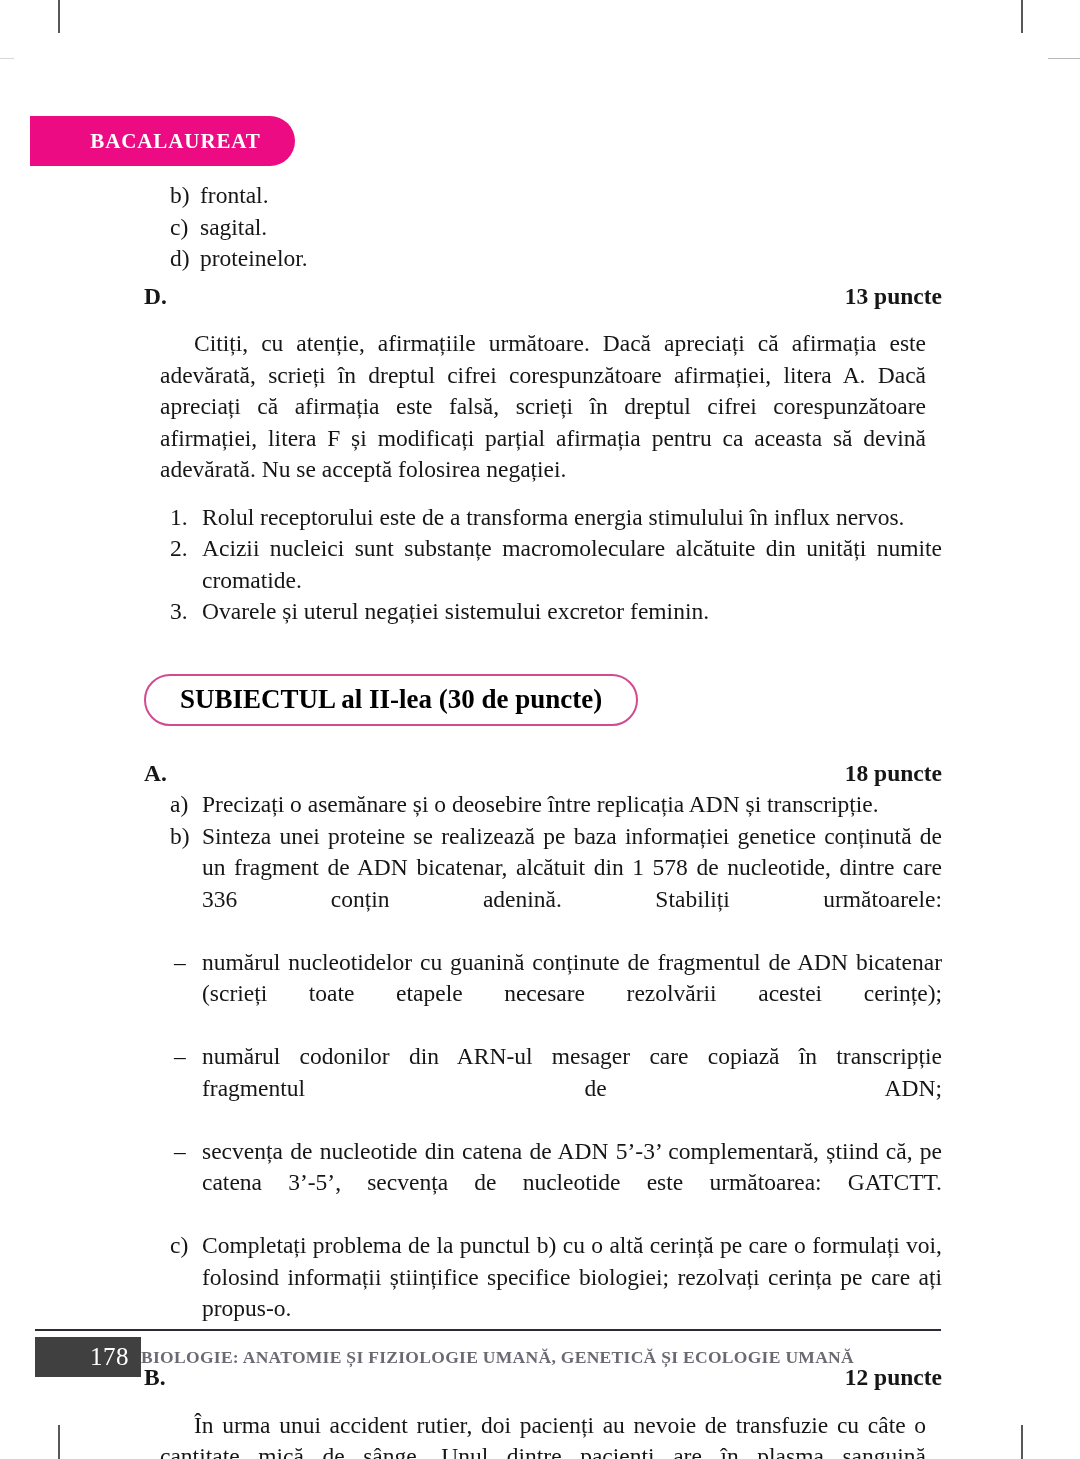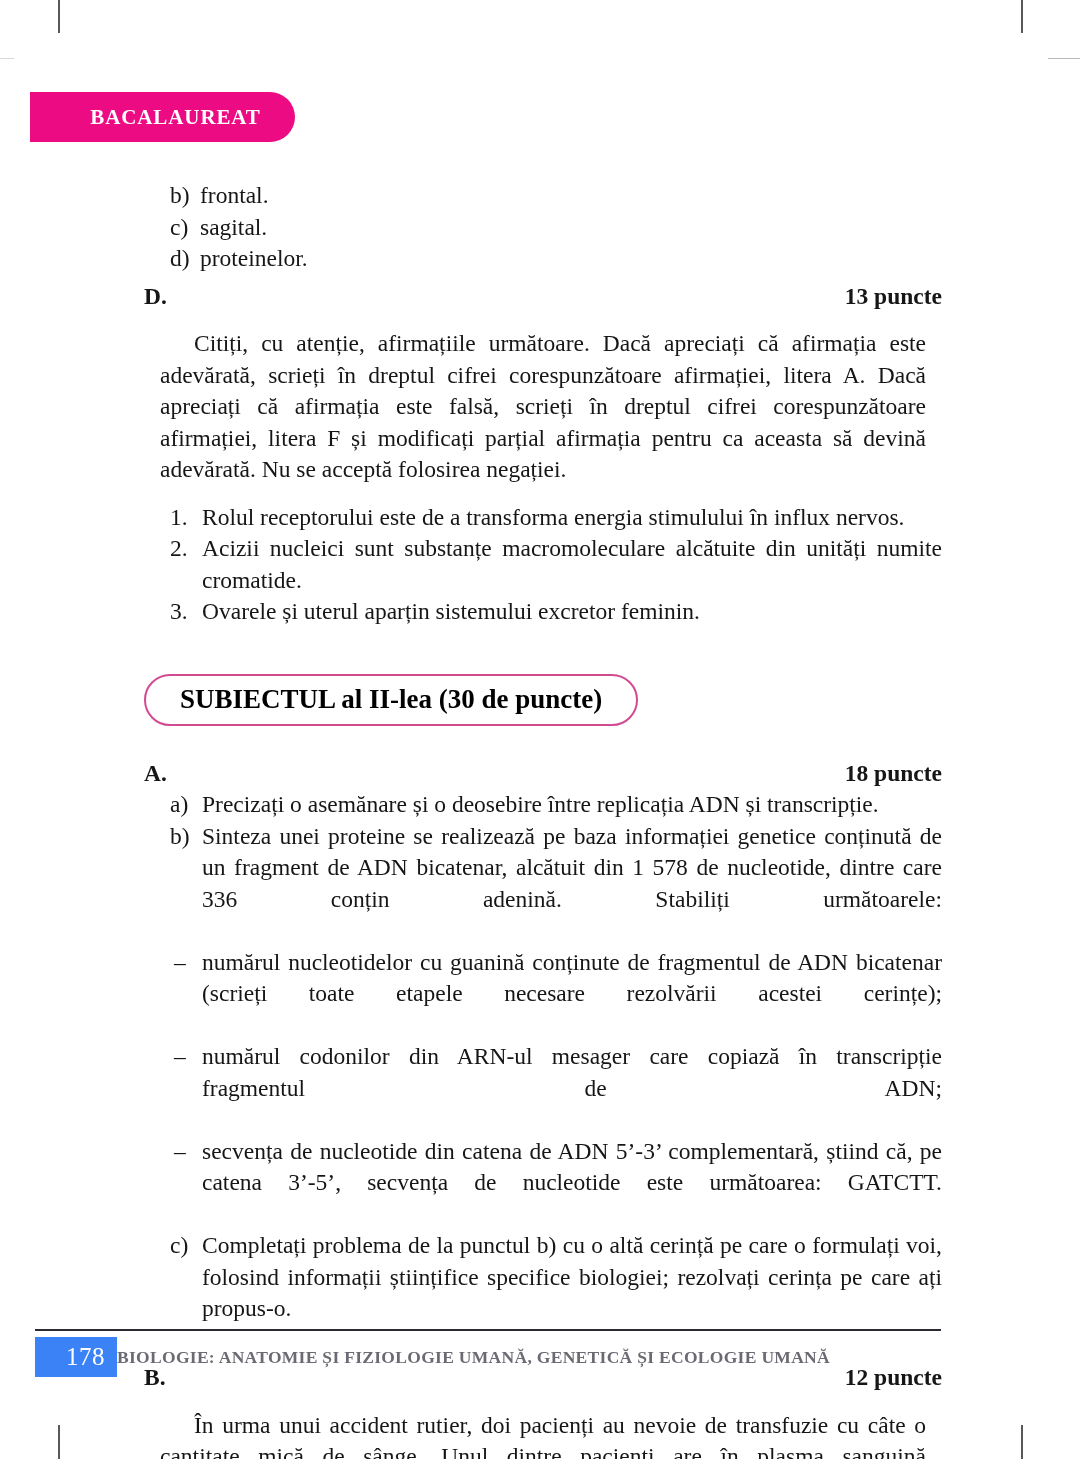--- a/index.html
+++ b/index.html
@@ -25,21 +25,21 @@
   .crop-tr { left: 1021px; top: 0px;    width: 2px;  height: 33px; }
   .crop-bl { left: 58px;   top: 1425px; width: 2px;  height: 34px; }
   .crop-br { left: 1021px; top: 1425px; width: 2px;  height: 34px; }
   .crop-tr-h { left: 1048px; top: 58px;  width: 32px; height: 1px; background:#b9b9bd; }
   .crop-tl-h { left: 0px;    top: 58px;  width: 14px; height: 1px; background:#d8d8dc; }
 
   
   .tab-bacalaureat {
     position: absolute;
     left: 30px;
-    top: 92px;
+    top: 116px;
     width: 265px;
     height: 50px;
     background: #ec0b83;
     border-top-right-radius: 26px;
     border-bottom-right-radius: 26px;
     display: flex;
     align-items: center;
     justify-content: center;
     box-sizing: border-box;
     padding-left: 26px;
@@ -155,22 +155,22 @@
   .footer {
     position: absolute;
     left: 35px;
     top: 1337px;
     width: 910px;
     height: 40px;
     display: flex;
     align-items: stretch;
   }
   .pagebox {
-    width: 82px;
-    background: #3b82f6;
+    width: 106px;
+    background: #404040;
     display: flex;
     align-items: center;
     justify-content: flex-end;
     box-sizing: border-box;
     padding-right: 12px;
   }
   .pagebox span {
     color: #ffffff;
     font-size: 25px;
     font-weight: normal;
@@ -228,21 +228,21 @@
     <li>
       <span class="mk">1.</span>
       <span class="tx">Rolul receptorului este de a transforma energia stimulului în influx nervos.</span>
     </li>
     <li>
       <span class="mk">2.</span>
       <span class="tx">Acizii nucleici sunt substanțe macromoleculare alcătuite din unități numite cromatide.</span>
     </li>
     <li>
       <span class="mk">3.</span>
-      <span class="tx">Ovarele și uterul aparțin sistemului excretor feminin.</span>
+      <span class="tx">Ovarele și uterul negației sistemului excretor feminin.</span>
     </li>
   </ul>
 
   <div class="pill-wrap">
     <div class="pill">SUBIECTUL al II-lea (30 de puncte)</div>
   </div>
 
   <div class="sec-head">
     <span>A.</span>
     <span>18 puncte</span>

